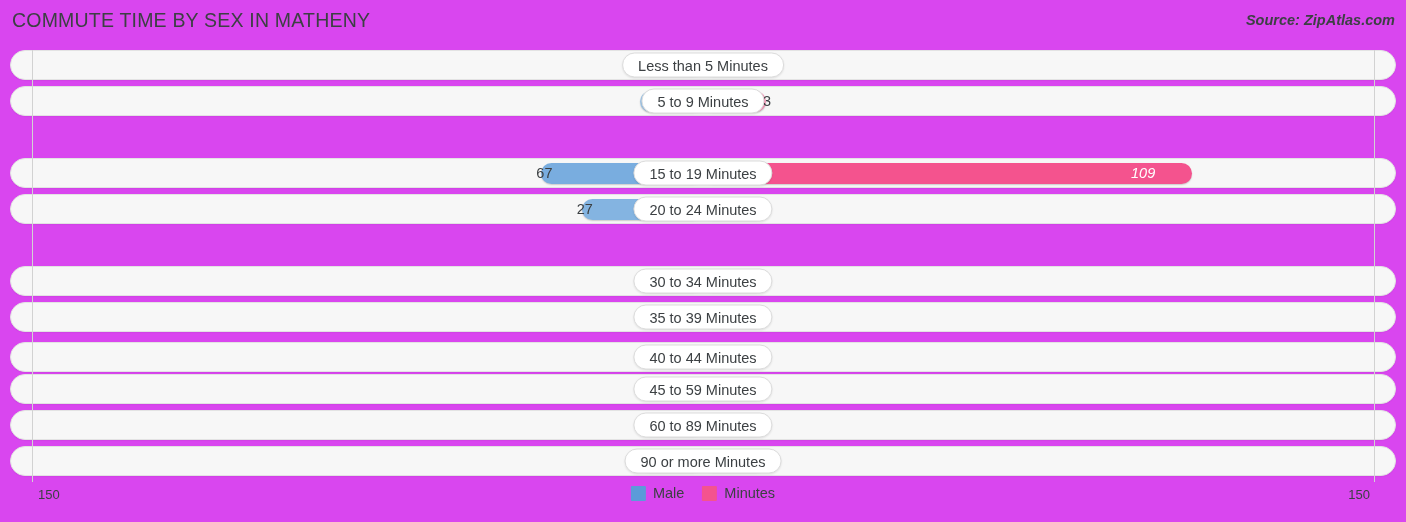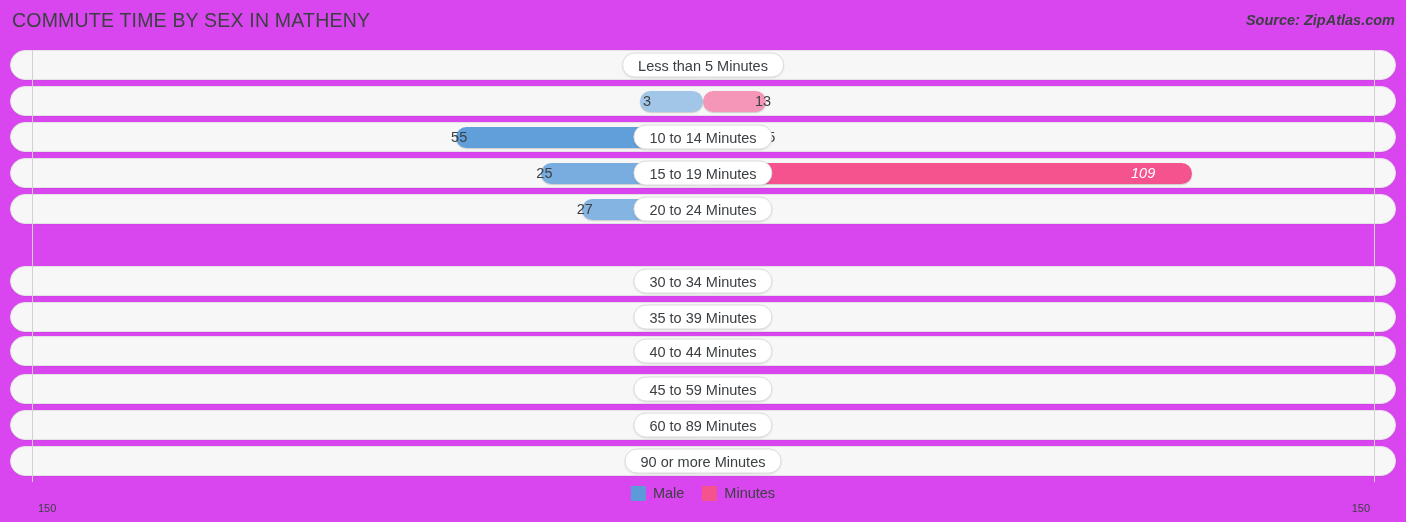--- a/index.html
+++ b/index.html
@@ -119,22 +119,22 @@
 
   
   #footer {
     position: absolute;
     left: 0; top: 484px;
     width: 1406px;
     height: 30px;
   }
   .axis-end {
     position: absolute;
-    top: 18px;
-    font-size: 11px;
+    top: 3px;
+    font-size: 13px;
     color: #3c4043;
   }
   #axis-end-left  { left: 38px; }
   #axis-end-right { right: 36px; }
 
   #legend {
     position: absolute;
     left: 50%;
     top: 2px;
     transform: translateX(-50%);
@@ -174,32 +174,26 @@
         <div class="bar bar-female" style="width: 63px; background: rgb(245, 168, 196);"></div>
         <div class="val val-male" style="right: 744px;">2</div>
         <div class="val val-female" style="left: 744px;">0</div>
         <div class="cat-pill">Less than 5 Minutes</div>
       </div>
       <div class="row" style="top: 36px;">
         <div class="bar bar-male" style="width: 63px; background: rgb(161, 198, 231);"></div>
         <div class="bar bar-female" style="width: 63px; background: rgb(245, 150, 184);"></div>
         <div class="val val-male" style="right: 744px;">3</div>
         <div class="val val-female" style="left: 744px;">13</div>
-      </div>
-      <div class="row" style="top: 72px;">
-        <div class="bar bar-male" style="width: 246.767px; background: rgb(97, 159, 218);"></div>
-        <div class="bar bar-female" style="width: 67.3px; background: rgb(245, 147, 183);"></div>
-        <div class="val val-male" style="right: 927.767px;">55</div>
-        <div class="val val-female" style="left: 748.3px;">15</div>
-        <div class="cat-pill">10 to 14 Minutes</div>
+        <div class="cat-pill">5 to 9 Minutes</div>
       </div>
       <div class="row" style="top: 108px;">
         <div class="bar bar-male" style="width: 161.52px; background: rgb(121, 173, 223);"></div>
         <div class="bar bar-female" style="width: 489.047px; background: rgb(244, 83, 142);"></div>
-        <div class="val val-male" style="right: 842.52px;">25</div>
+        <div class="val val-male" style="right: 842.52px;">67</div>
         <div class="val val-female val-inside" style="left: 1120.05px;">109</div>
         <div class="cat-pill">15 to 19 Minutes</div>
       </div>
       <div class="row" style="top: 144px;">
         <div class="bar bar-male" style="width: 121.14px; background: rgb(132, 180, 225);"></div>
         <div class="bar bar-female" style="width: 63px; background: rgb(245, 150, 184);"></div>
         <div class="val val-male" style="right: 802.14px;">27</div>
         <div class="val val-female" style="left: 744px;">13</div>
         <div class="cat-pill">20 to 24 Minutes</div>
       </div>
@@ -210,21 +204,21 @@
         <div class="val val-female" style="left: 744px;">5</div>
         <div class="cat-pill">30 to 34 Minutes</div>
       </div>
       <div class="row" style="top: 252px;">
         <div class="bar bar-male" style="width: 63px; background: rgb(165, 200, 232);"></div>
         <div class="bar bar-female" style="width: 63px; background: rgb(245, 168, 196);"></div>
         <div class="val val-male" style="right: 744px;">0</div>
         <div class="val val-female" style="left: 744px;">0</div>
         <div class="cat-pill">35 to 39 Minutes</div>
       </div>
-      <div class="row" style="top: 286px;">
+      <div class="row" style="top: 292px;">
         <div class="bar bar-male" style="width: 63px; background: rgb(165, 200, 232);"></div>
         <div class="bar bar-female" style="width: 63px; background: rgb(245, 168, 196);"></div>
         <div class="val val-male" style="right: 744px;">0</div>
         <div class="val val-female" style="left: 744px;">0</div>
         <div class="cat-pill">40 to 44 Minutes</div>
       </div>
       <div class="row" style="top: 324px;">
         <div class="bar bar-male" style="width: 63px; background: rgb(164, 199, 232);"></div>
         <div class="bar bar-female" style="width: 63px; background: rgb(245, 168, 196);"></div>
         <div class="val val-male" style="right: 744px;">1</div>

